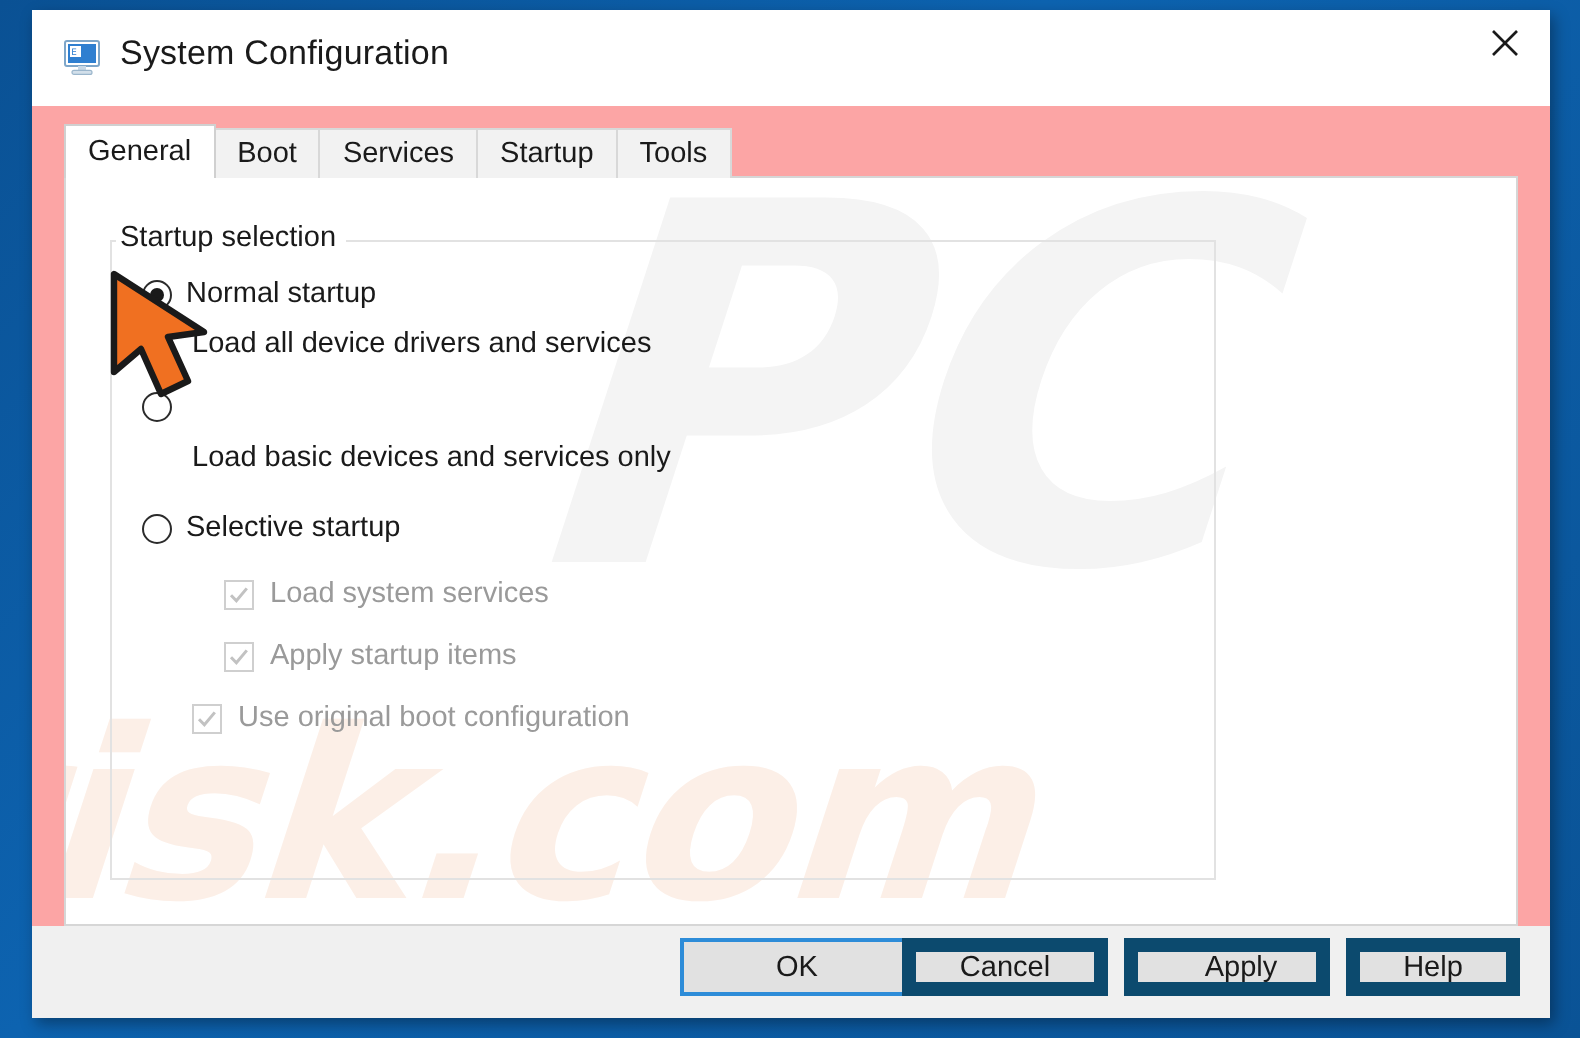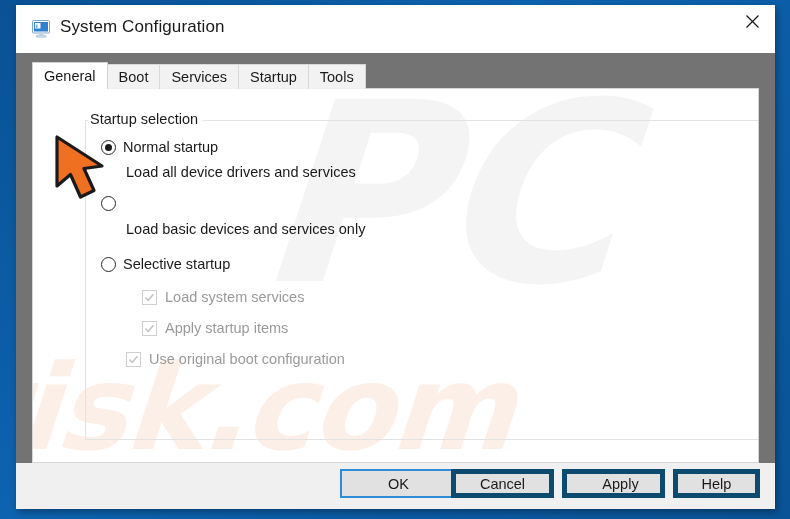--- a/index.html
+++ b/index.html
@@ -30,21 +30,21 @@
     background: linear-gradient(135deg, #0a5194 0%, #0d63b0 40%, #0a5396 100%);
   }
 
   
   #window {
     position: absolute;
     left: 16px;
     top: 5px;
     width: 759px;
     height: 504px;
-    background: #737373;
+    background: #fca5a5;
     box-shadow: 2px 3px 7px rgba(0,0,0,0.35);
     overflow: hidden;
     text-align: center;
   }
 
   
   #titlebar {
     position: relative;
     height: 48px;
     background: #ffffff;
@@ -147,24 +147,23 @@
     font-size: 118px;
     color: #fcefe7;
     letter-spacing: -2px;
   }
 
   
   #groupbox {
     position: absolute;
     left: 22px;
     top: 22px;
-    width: 683px;
+    width: 553px;
     height: 329px;
     box-sizing: border-box;
-    margin-left: 30px;
   }
   #groupbox-border {
     position: absolute;
     left: 0;
     top: 9px;
     right: 0;
     bottom: 0;
     border: 1px solid #e2e2e2;
     box-sizing: border-box;
   }
@@ -267,21 +266,21 @@
     bottom: 0;
     width: 759px;
     height: 46px;
     background: #f0f0f0;
   }
   .dlg-button {
     position: absolute;
     top: 6px;
     height: 29px;
     background: #e1e1e1;
-    border: 5px solid #0c4a6e;
+    border: 7px solid #0c4a6e;
     box-sizing: border-box;
     font-size: 14.5px;
     color: #1a1a1a;
     display: flex;
     align-items: center;
     justify-content: center;
     cursor: default;
     font-family: "Liberation Sans", sans-serif;
   }
   .dlg-button.default {

